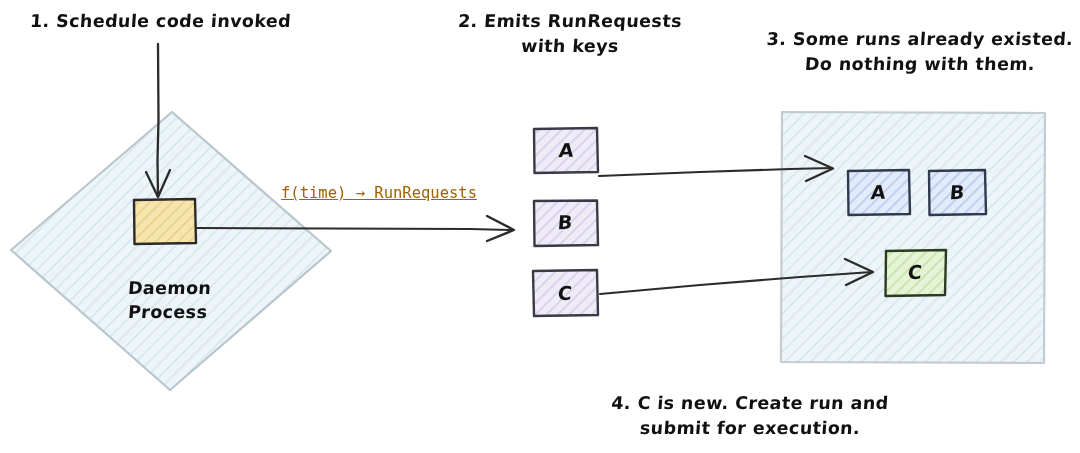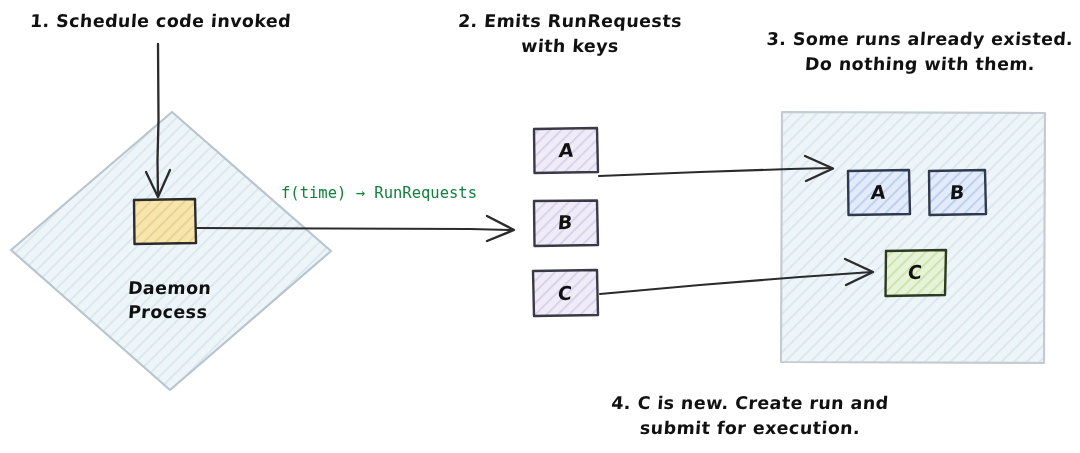--- a/index.html
+++ b/index.html
@@ -34,23 +34,24 @@
     color: #111111;
     letter-spacing: 0.4px;
     line-height: 1.35;
     white-space: pre;
     transform: skewX(-4deg);
   }
   .monotext {
     position: absolute;
     font-family: "DejaVu Sans Mono", monospace;
     font-weight: 400;
-    color: #15803d;
+    color: #a16207;
     white-space: pre;
     letter-spacing: 0px;
+    text-decoration: underline;
   }
   .note-title {
     font-size: 17.5px;
     text-align: center;
   }
   .boxletter {
     position: absolute;
     font-family: "DejaVu Sans", sans-serif;
     font-weight: 600;
     font-size: 19px;

